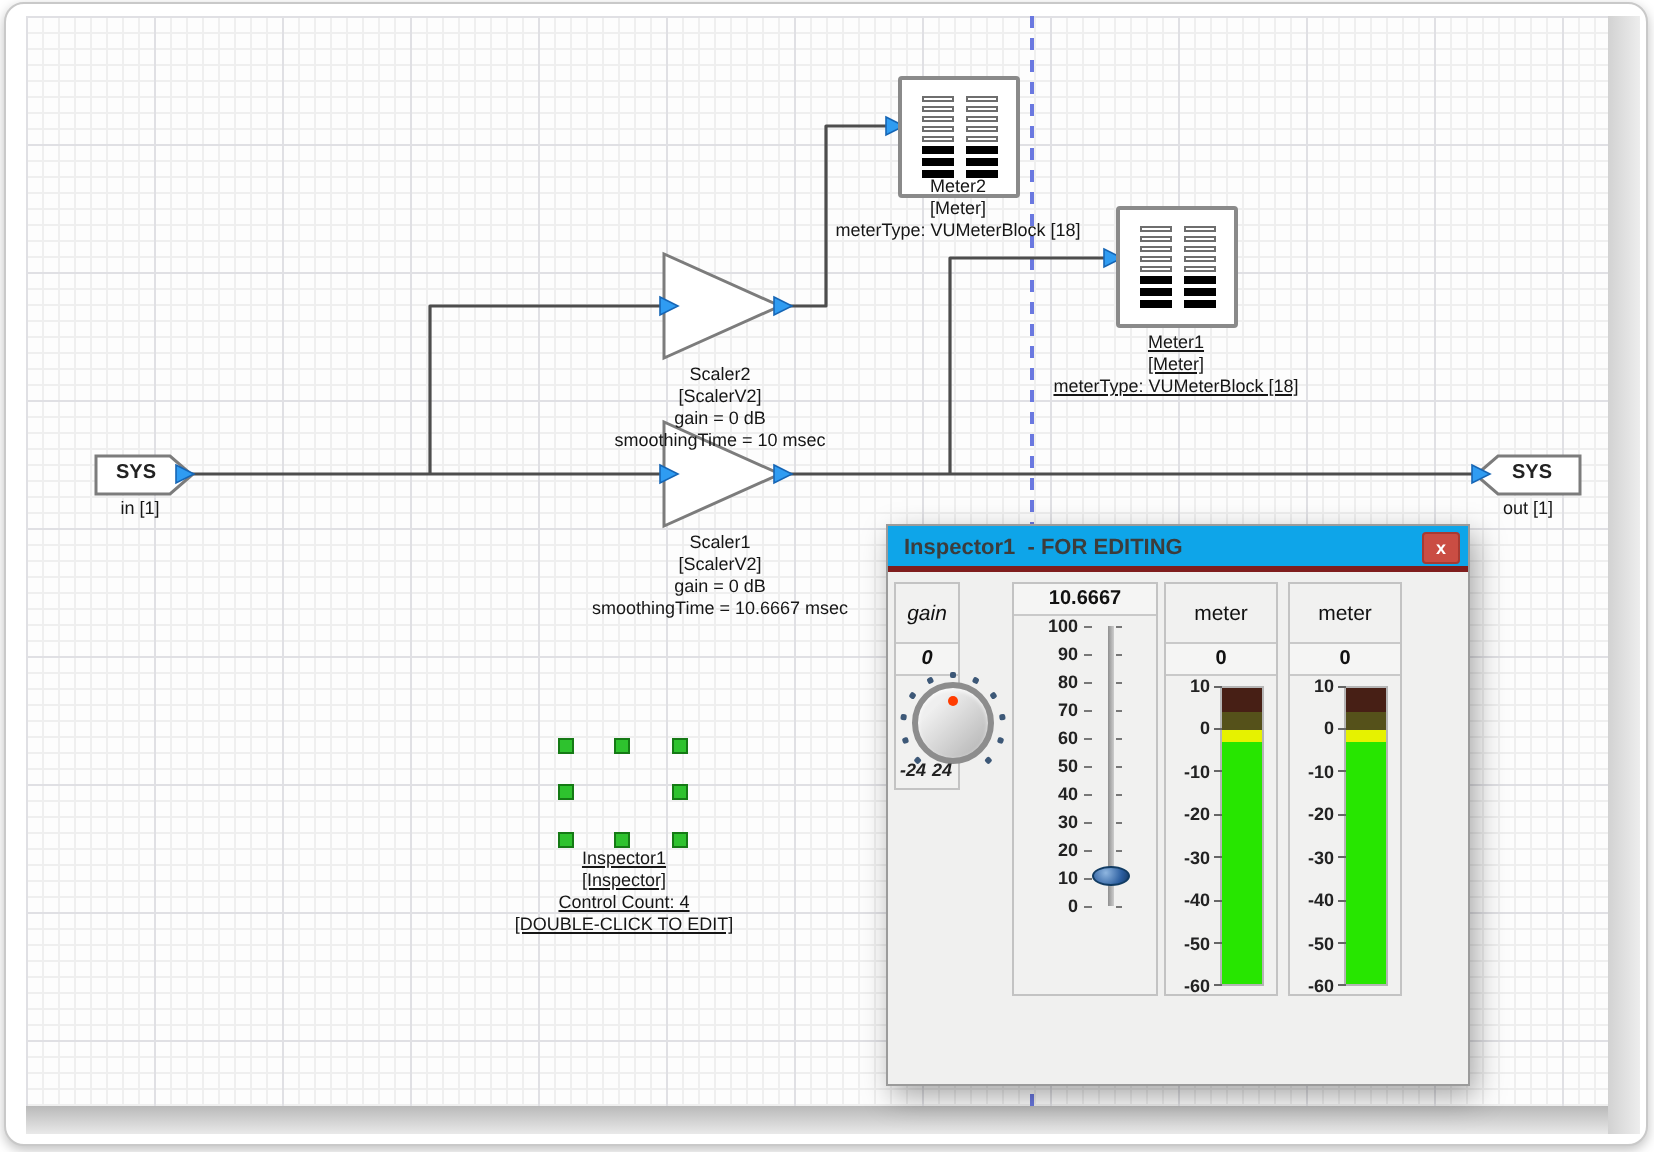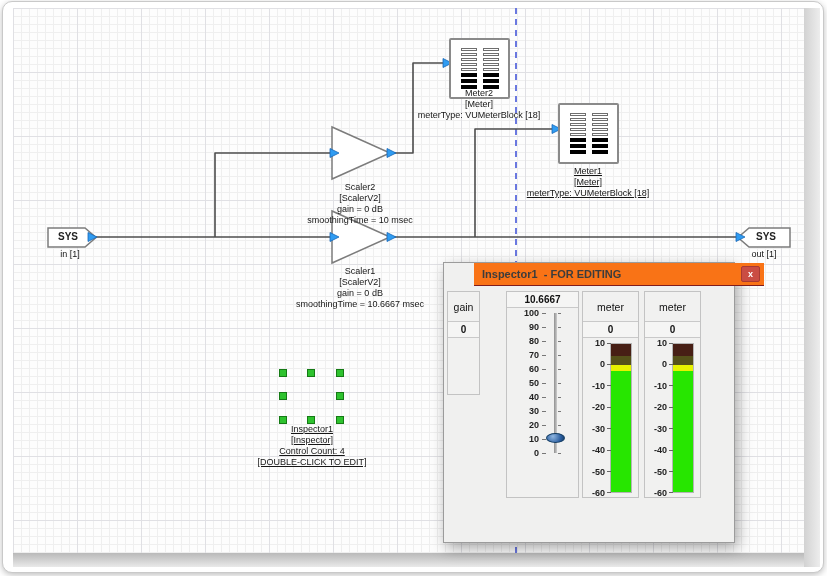--- a/index.html
+++ b/index.html
@@ -50,31 +50,31 @@
                 background:#e8f2fb; border:2px dashed #2ebe2e; z-index:3;
                 display:flex; flex-direction:column; align-items:center; justify-content:center;
                 font-size:9.5px; line-height:11px; color:#222; }
   .handle { position:absolute; width:8px; height:8px; background:#2ec22e;
             border:1px solid #157a15; z-index:4; }
 
   
   .window { position:absolute; left:443px; top:262px; width:292px; height:281px;
             background:#f0f0ef; border:1px solid #9b9b9b; z-index:10;
             box-shadow:3px 5px 14px rgba(0,0,0,.35); }
-  .titlebar { position:absolute; left:0; top:0; width:100%; height:23px; background:#f97316;
-              border-bottom:1px solid #7f1d1d;margin-left:30px; }
+  .titlebar { position:absolute; left:0; top:0; width:100%; height:23px; background:#0ea5e9;
+              border-bottom:3px solid #7f1d1d; }
   .title { position:absolute; left:8px; top:0; line-height:23px; font-size:11px;
            font-weight:bold; color:#3c3c3c; white-space:pre; }
   .closebtn { position:absolute; right:4px; top:3px; width:19px; height:16px;
               background:#ca4d43; border:1px solid #a83a32; border-radius:2px;
               color:#fff; font-size:9px; font-weight:bold; text-align:center;
               line-height:14px; cursor:pointer; }
 
   .panel { position:absolute; background:#f1f1f0; border:1px solid #c3c3c3; }
-  .p-gain { left:3px;  top:28px; width:33px; height:104px; }
+  .p-gain { left:3px;  top:28px; width:33px; height:104px;font-style:italic; }
   .p-st   { left:62px; top:28px; width:73px; height:207px; }
   .p-m1   { left:138px; top:28px; width:57px; height:207px; }
   .p-m2   { left:200px; top:28px; width:57px; height:207px; }
   .phead  { height:30px; border-bottom:1px solid #c9c9c9; display:flex; align-items:center;
             justify-content:center; font-size:10.5px; color:#111; }
   .pvalue { height:16px; border-bottom:1px solid #c9c9c9; background:#f5f5f4;
             display:flex; align-items:center; justify-content:center;
             font-size:10px; font-weight:bold; color:#111; }
   .pctrl  { position:relative; width:100%; height:calc(100% - 48px); overflow:visible; }
 
@@ -244,20 +244,40 @@
     <div class="titlebar">
       <span class="title">Inspector1  - FOR EDITING</span>
       <div class="closebtn">
         <span>x</span>
       </div>
     </div>
 
     <div class="panel p-gain">
       <div class="phead">gain</div>
       <div class="pvalue">0</div>
+      <div class="pctrl">
+        <div class="knob-ticks">
+          <div class="ktick" style="--a:-135deg"></div>
+            <div class="ktick" style="--a:-108deg"></div>
+          <div class="ktick" style="--a:-81deg"></div>
+            <div class="ktick" style="--a:-54deg"></div>
+          <div class="ktick" style="--a:-27deg"></div>
+            <div class="ktick" style="--a:0deg"></div>
+          <div class="ktick" style="--a:27deg"></div>
+            <div class="ktick" style="--a:54deg"></div>
+          <div class="ktick" style="--a:81deg"></div>
+            <div class="ktick" style="--a:108deg"></div>
+          <div class="ktick" style="--a:135deg"></div>
+        </div>
+        <div class="knob">
+          <div class="knob-dot"></div>
+        </div>
+        <span class="kminmax kmin">-24</span>
+        <span class="kminmax kmax">24</span>
+      </div>
     </div>
 
     <div class="panel p-st">
       <div class="pvalue">10.6667</div>
       <div class="pctrl">
         <div class="strack"></div>
         <div class="srows">
           <div class="srow">
               <span class="slbl">100</span>
               <span class="stick"></span>

